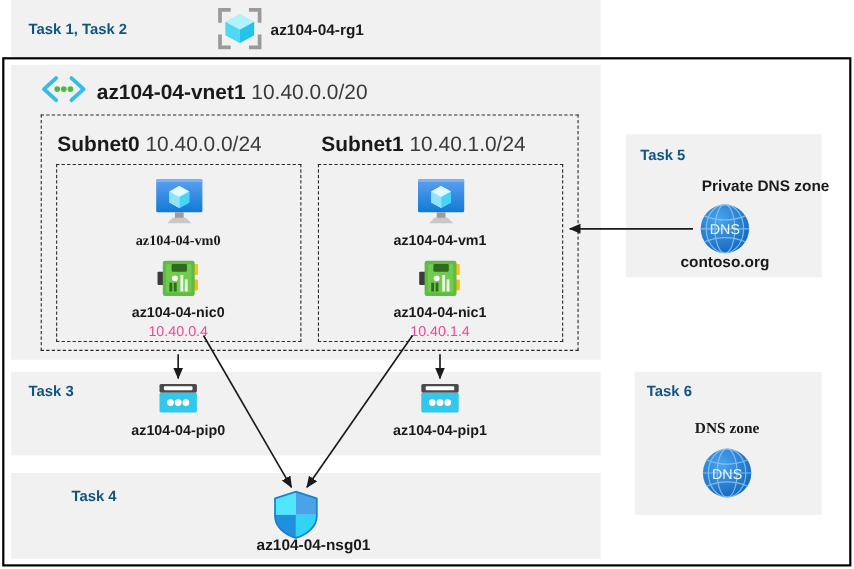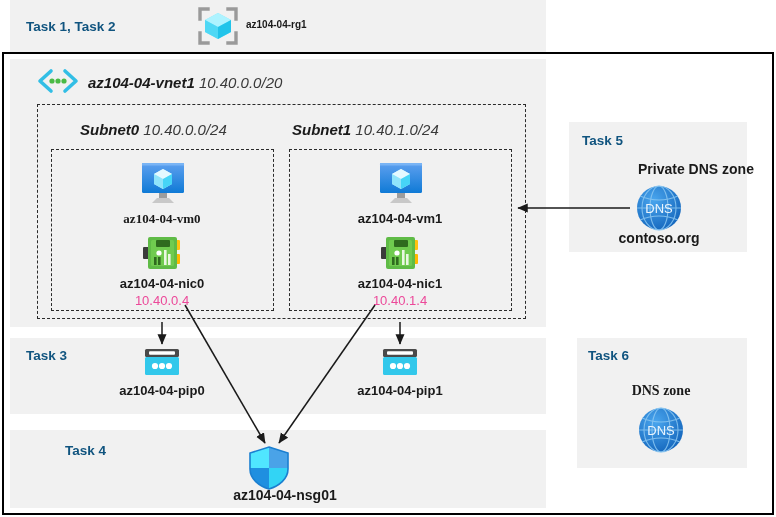--- a/index.html
+++ b/index.html
@@ -57,24 +57,23 @@
   .sub-name {
     position: absolute;
     color: #ec4899;
     font-weight: normal;
     font-size: 13px;
     white-space: nowrap;
     transform: translateX(-50%);
   }
   .box-title {
     position: absolute;
-    font-size: 15px;
+    font-size: 19px;
     white-space: nowrap;
     color: #1a1a1a;
-    font-style: italic;
   }
   .box-title b { font-weight: bold; }
   .box-title span.cidr { font-weight: normal; color: #3a3a3a; }
 
   
   .icon {
     position: absolute;
   }
   .icon svg { display: block; }
 
@@ -104,21 +103,21 @@
       <path d="M32 3 L40 3 L40 13" fill="none" stroke="#9a9a9a" stroke-width="3.4" stroke-linecap="square"></path>
       <path d="M32 37 L40 37 L40 27" fill="none" stroke="#9a9a9a" stroke-width="3.4" stroke-linecap="square"></path>
 
       <polygon points="22,7 35,14 35,26 22,33 9,26 9,14" fill="#7fe6fb"></polygon>
       <polygon points="22,7 35,14 22,21 9,14" fill="#aef3ff"></polygon>
       <polygon points="22,21 35,14 35,26 22,33" fill="#22c4ea"></polygon>
       <polygon points="22,21 9,14 9,26 22,33" fill="#4fd8f5"></polygon>
     </svg>
   </div>
 
-  <div class="res-name" style="left:246px; top:19px; font-size:10px;">az104-04-rg1</div>
+  <div class="res-name" style="left:246px; top:19px; font-size:14px;">az104-04-rg1</div>
 
   <div class="outer-frame" style="left:2px; top:52px; width:772px; height:463px;"></div>
 
   <div class="gray-panel" style="left:10px; top:59px; width:536px; height:268px;"></div>
 
   <div class="icon" style="left:36px; top:68px;">
     <svg width="44" height="26" viewBox="0 0 44 26">
       <path d="M15 3 L4 13 L15 23" fill="none" stroke="#32bee5" stroke-width="3.6" stroke-linecap="round" stroke-linejoin="round"></path>
       <path d="M29 3 L40 13 L29 23" fill="none" stroke="#32bee5" stroke-width="3.6" stroke-linecap="round" stroke-linejoin="round"></path>
       <circle cx="16" cy="13" r="2.6" fill="#4aba45"></circle>
@@ -127,21 +126,21 @@
     </svg>
   </div>
 
   <div class="box-title" style="left:88px; top:74px;">
     <b>az104-04-vnet1</b>
     <span class="cidr">10.40.0.0/20</span>
   </div>
 
   <div class="dashed-box" style="left:37px; top:104px; width:489px; height:215px;"></div>
 
-  <div class="box-title" style="left:52px; top:121px;margin-left:28px;">
+  <div class="box-title" style="left:52px; top:121px;">
     <b>Subnet0</b>
     <span class="cidr">10.40.0.0/24</span>
   </div>
 
   <div class="dashed-box" style="left:51px; top:149px; width:223px; height:162px;"></div>
 
   <div class="icon" style="left:138px; top:160px;">
     <svg width="50" height="46" viewBox="0 0 50 46">
       <defs>
         <linearGradient id="vmg0" x1="0" y1="0" x2="0" y2="1">

